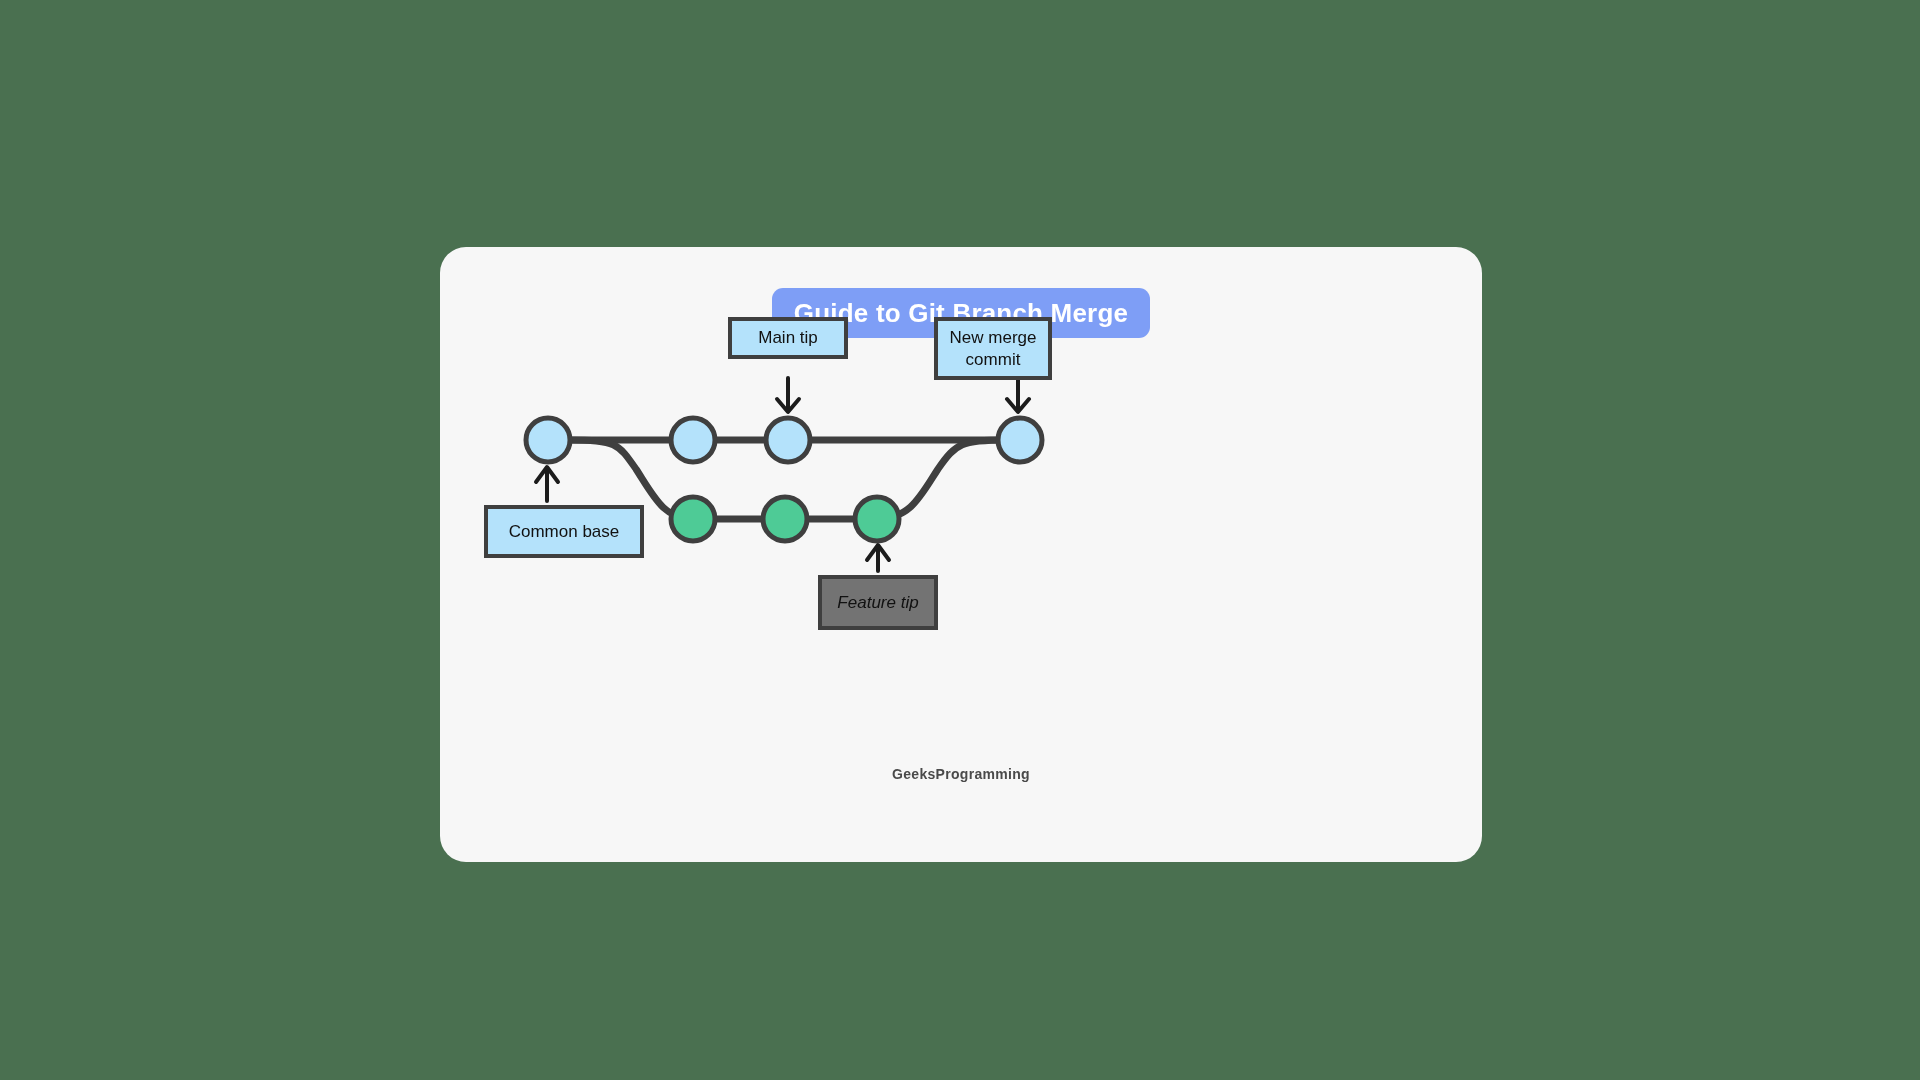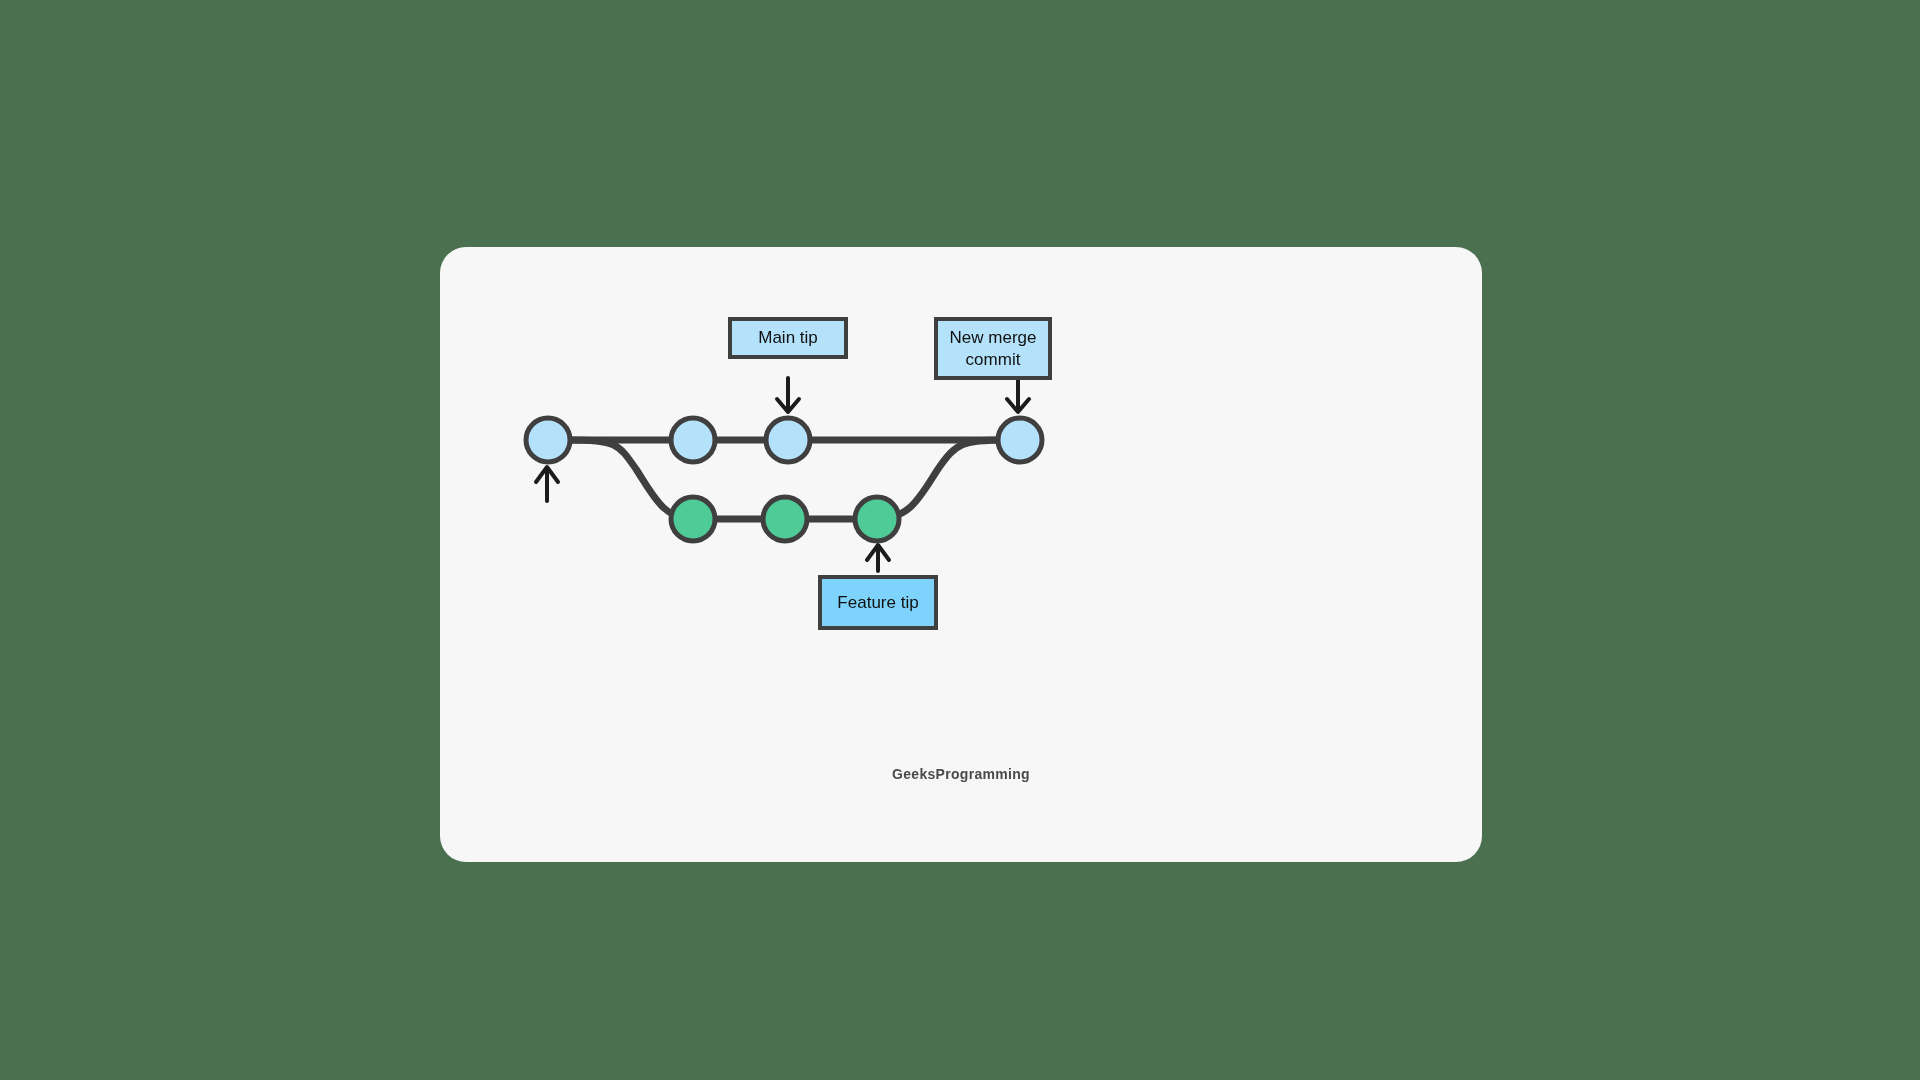--- a/index.html
+++ b/index.html
@@ -73,32 +73,35 @@
     display: flex;
     align-items: center;
     justify-content: center;
     text-align: center;
     color: #111111;
     font-size: 17px;
     line-height: 1.25;
     font-family: "Liberation Sans", sans-serif;
   }
   .lbl.blue  { background: #b4e2fb; }
-  .lbl.green { background: #7dd3fc; }
+  .lbl.green { background: #737373; font-style: italic; }
 
   #lbl-main-tip      { left: 288px; top: 70px;  width: 120px; height: 42px; }
   #lbl-merge-commit  { left: 494px; top: 70px;  width: 118px; height: 63px; }
   #lbl-common-base   { left:  44px; top: 258px; width: 160px; height: 53px; }
   #lbl-feature-tip   { left: 378px; top: 328px; width: 120px; height: 55px; }
 </style>
 </head>
 <body>
 
 <div id="card">
 
+  <div id="title-badge">
+    <span class="title-text">Guide to Git Branch Merge</span>
+  </div>
 
   <svg id="diagram" viewBox="0 0 1042 615">
 
     <g fill="none" stroke="#3f3f3f" stroke-width="7" stroke-linecap="round">
       <path d="M 108 193 L 253 193"></path>
       <path d="M 253 193 L 348 193"></path>
       <path d="M 348 193 L 580 193"></path>
       <path d="M 128 193 C 176 193 178 196 196 222 C 214 250 224 272 253 272"></path>
       <path d="M 253 272 L 345 272"></path>
       <path d="M 345 272 L 437 272"></path>
@@ -135,20 +138,23 @@
   </svg>
 
   <div class="lbl blue" id="lbl-main-tip">
     <span>Main tip</span>
   </div>
 
   <div class="lbl blue" id="lbl-merge-commit">
     <span>New merge commit</span>
   </div>
 
+  <div class="lbl blue" id="lbl-common-base">
+    <span>Common base</span>
+  </div>
 
   <div class="lbl green" id="lbl-feature-tip">
     <span>Feature tip</span>
   </div>
 
   <div id="footer">GeeksProgramming</div>
 
 </div>
 
 </body></html>

